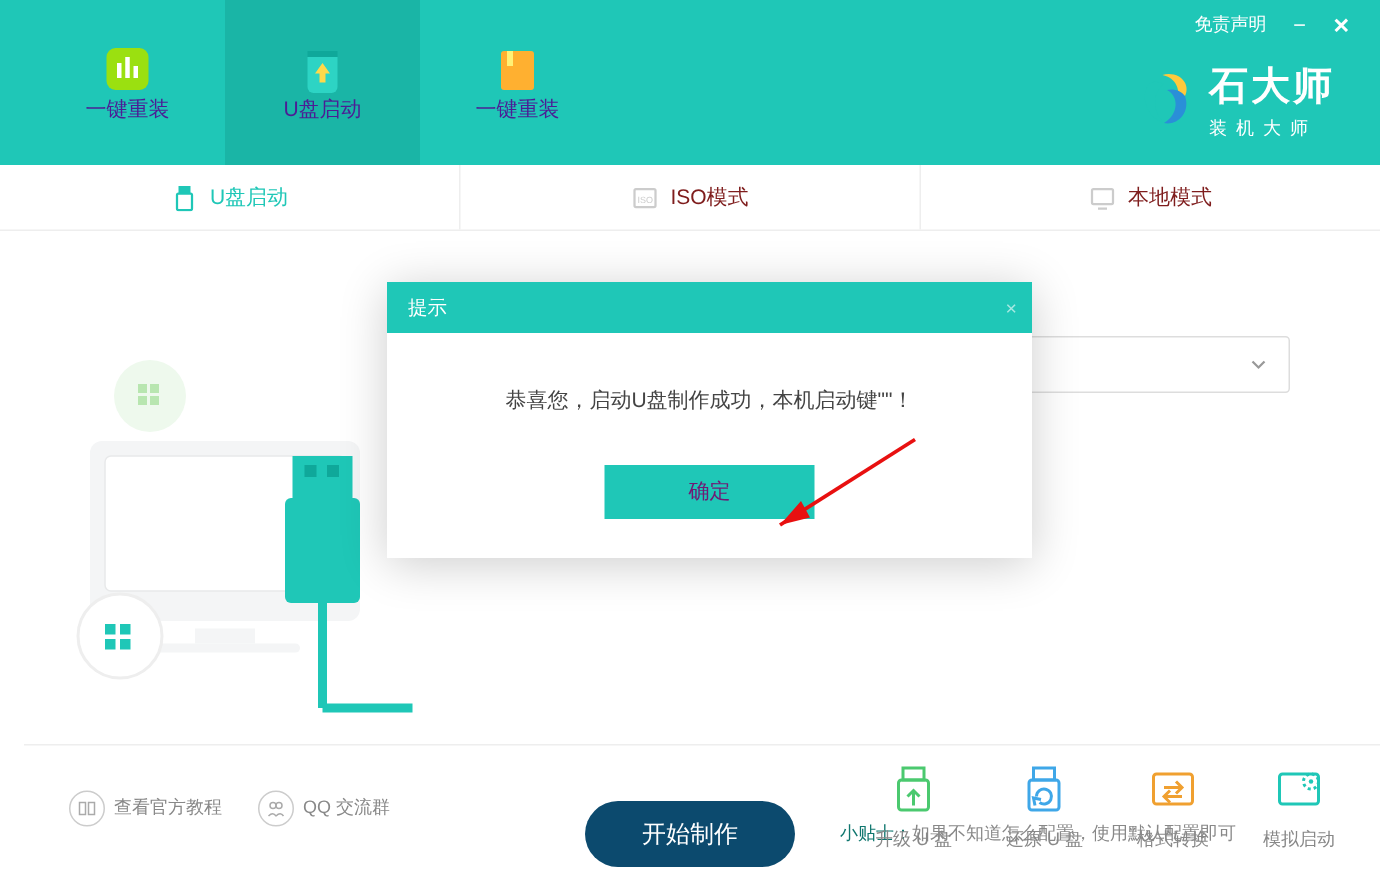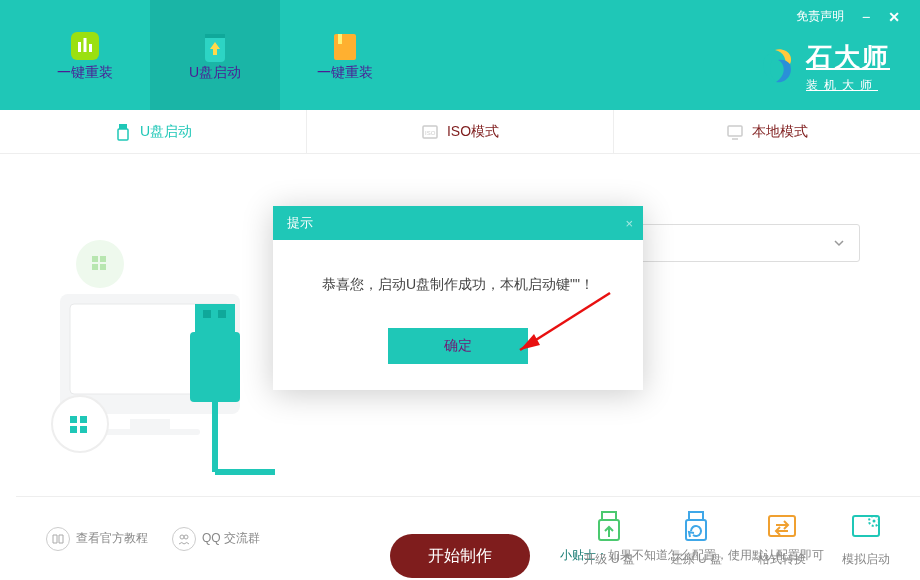--- a/index.html
+++ b/index.html
@@ -11,50 +11,50 @@
 .nav-tab.active { background:#1ab5a6; }
 .nav-icon { width:36px; height:36px; display:flex; align-items:center; justify-content:center; }
 .nav-icon svg { width:36px; height:36px; }
 
 .header-right { position:absolute; right:20px; top:8px; display:flex; align-items:center; gap:14px; color:#fff; font-size:12px; }
 .win-btn { cursor:pointer; font-size:16px; line-height:1; }
 .win-btn.close { font-size:14px; font-weight:bold; }
 
 .brand { position:absolute; right:30px; top:40px; display:flex; align-items:center; gap:10px; color:#fff; }
 .brand-logo { width:42px; height:42px; }
-.brand-text { display:flex; flex-direction:column;text-decoration:underline; }
+.brand-text { display:flex; flex-direction:column; }
 .brand-title { font-size:26px; font-weight:bold; letter-spacing:2px; }
 .brand-sub { font-size:12px; letter-spacing:6px; margin-top:2px; }
 
 .mode-bar { height:44px; display:flex; border-bottom:1px solid #eee; }
 .mode-tab { flex:1; display:flex; align-items:center; justify-content:center; gap:8px; font-size:14px; color:#7f1d1d; cursor:pointer; border-right:1px solid #eee; }
 .mode-tab:last-child { border-right:none; }
 .mode-tab.active { color:#1fc7b7; }
 .mode-icon { width:18px; height:18px; }
 
 .content { position:relative; height:426px; padding:20px 40px; }
 .illustration { position:absolute; left:40px; top:50px; width:280px; height:280px; }
 
 .config { position:absolute; right:60px; top:70px; width:420px; }
 .dropdown { height:38px; border:1px solid #ddd; border-radius:3px; display:flex; align-items:center; justify-content:flex-end; padding:0 14px; margin-bottom:60px; cursor:pointer; color:#999; }
 .small-box { width:140px; height:34px; border:1px solid #ddd; border-radius:3px; margin-bottom:20px; }
 
-.start-btn { position:absolute; left:390px; top:380px; width:140px; height:44px; background:#7f1d1d; color:#fff; border:none; border-radius:22px; font-size:16px; cursor:pointer; }
+.start-btn { position:absolute; left:390px; top:380px; width:140px; height:44px; background:#0c4a6e; color:#fff; border:none; border-radius:22px; font-size:16px; cursor:pointer; }
 .tip-line { position:absolute; left:560px; top:393px; font-size:12px; color:#888; }
 .tip-label { color:#0f766e; }
 
 .bottom-bar { position:absolute; bottom:0; left:16px; right:0; height:84px; border-top:1px solid #eee; display:flex; align-items:center; padding:0 30px; }
 .bottom-left { display:flex; gap:24px; }
 .pill { display:flex; align-items:center; gap:6px; font-size:12px; color:#888; cursor:pointer; }
 .pill-icon { width:24px; height:24px; border:1px solid #ccc; border-radius:50%; display:flex; align-items:center; justify-content:center; }
 .bottom-actions { margin-left:auto; display:flex; gap:36px; }
 .action { display:flex; flex-direction:column; align-items:center; gap:6px; font-size:12px; color:#888; cursor:pointer; }
 .action svg { width:36px; height:36px; }
 
-.modal { position:absolute; left:258px; top:206px; width:370px; background:#fff; box-shadow:0 4px 30px rgba(0,0,0,.2); z-index:10;margin-left:15px; }
+.modal { position:absolute; left:258px; top:188px; width:430px; background:#fff; box-shadow:0 4px 30px rgba(0,0,0,.2); z-index:10; }
 .modal-header { height:34px; background:#1fc7b7; color:#fff; display:flex; align-items:center; padding:0 14px; font-size:13px; position:relative; }
 .modal-close { position:absolute; right:10px; cursor:pointer; opacity:.6; }
 .modal-body { padding:36px 24px 24px; text-align:center; font-size:14px; color:#444; }
 .modal-footer { padding:10px 0 26px; display:flex; justify-content:center; }
 .ok-btn { width:140px; height:36px; background:#1fc7b7; color:#701a75; border:none; font-size:14px; cursor:pointer; }
 
 .arrow { position:absolute; left:500px; top:288px; z-index:20; pointer-events:none; }
 </style>
 </head>
 <body>

